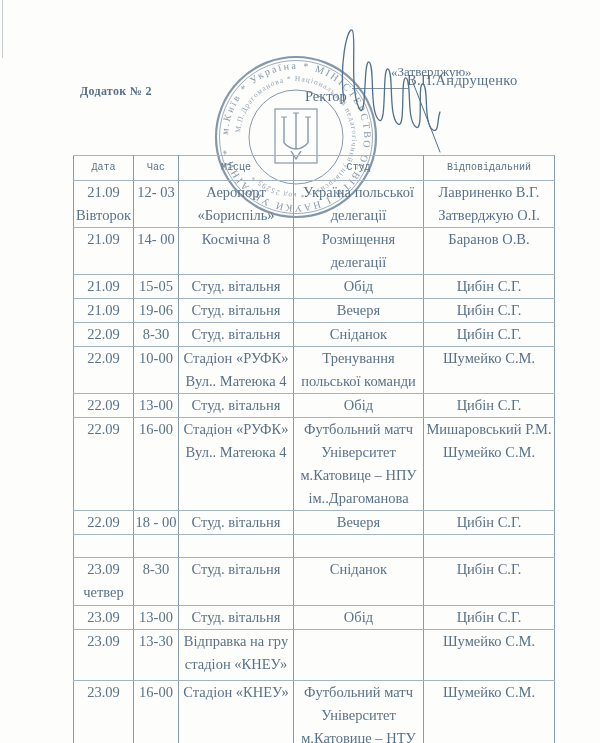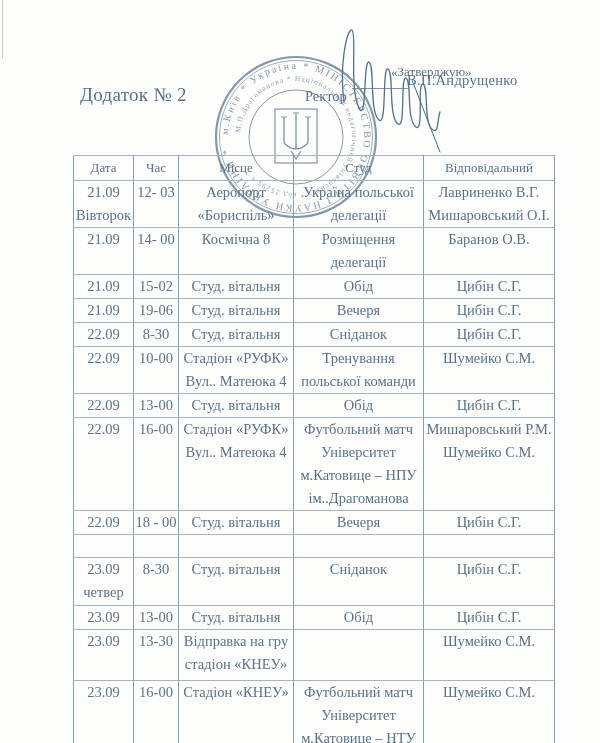--- a/index.html
+++ b/index.html
@@ -5,21 +5,21 @@
   html,body{margin:0;padding:0;background:#ffffff;}
   .page{
     position:relative;
     width:600px;height:743px;
     background:#fdfdfc;
     font-family:"Liberation Serif", serif;
     color:#587189;
     overflow:hidden;
   }
   .scan-edge{position:absolute;left:2px;top:0;width:1px;height:58px;background:#c6cbce;}
-  .appendix{position:absolute;left:80px;top:84px;font-size:19px;letter-spacing:.3px;}
+  .appendix{position:absolute;left:80px;top:84px;font-size:12px;letter-spacing:.3px;font-weight:bold;}
   .approve-quote{position:absolute;left:391px;top:64px;font-size:13px;}
   .rector-label{position:absolute;left:305px;top:88px;font-size:14.5px;}
   .rector-name{position:absolute;left:407px;top:72px;font-size:14.5px;letter-spacing:.3px;}
   .sign-line{position:absolute;left:352px;top:88px;width:56px;height:1px;background:#7d92a5;}
   .doc-title{position:absolute;left:176px;top:131px;font-size:15.5px;letter-spacing:.2px;white-space:nowrap;}
   .stamp{position:absolute;left:212px;top:53px;opacity:.82;}
   .signature{position:absolute;left:325px;top:20px;}
   table.schedule{
     position:absolute;left:73px;top:155px;
     width:481px;border-collapse:collapse;table-layout:fixed;
@@ -30,21 +30,21 @@
   .schedule col.c3{width:115px}.schedule col.c4{width:130px}
   .schedule col.c5{width:131px}
   .schedule th,.schedule td{
     border-left:1px solid #869cac;border-right:1px solid #869cac;
     border-top:1px solid #a3b5c1;border-bottom:1px solid #a3b5c1;
     text-align:center;vertical-align:top;
     padding:0;font-weight:normal;
     line-height:23px;white-space:pre-line;
     overflow:hidden;
   }
-  .schedule thead th{height:24px;font-size:13px;}
+  .schedule thead th{height:24px;font-size:10px;font-family:Liberation Mono, monospace;}
 </style>
 </head>
 <body>
 
 <div class="page">
 
   <div class="scan-edge"></div>
 
   <div class="appendix">Додаток № 2</div>
   <div class="approve-quote">«Затверджую»</div>
@@ -112,33 +112,33 @@
     <tbody>
         <tr style="height: 46px;">
           <td>21.09
 Вівторок</td>
           <td>12- 03</td>
           <td>Аеропорт
 «Бориспіль»</td>
           <td>Україна польської
 делегації</td>
           <td>Лавриненко В.Г.
-Мишаровський О.І.</td>
+Затверджую О.І.</td>
         </tr>
         <tr style="height: 45px;">
           <td>21.09</td>
           <td>14- 00</td>
           <td>Космічна 8</td>
           <td>Розміщення
 делегації</td>
           <td>Баранов О.В.</td>
         </tr>
         <tr style="height: 23px;">
           <td>21.09</td>
-          <td>15-02</td>
+          <td>15-05</td>
           <td>Студ. вітальня</td>
           <td>Обід</td>
           <td>Цибін С.Г.</td>
         </tr>
         <tr style="height: 22px;">
           <td>21.09</td>
           <td>19-06</td>
           <td>Студ. вітальня</td>
           <td>Вечеря</td>
           <td>Цибін С.Г.</td>

